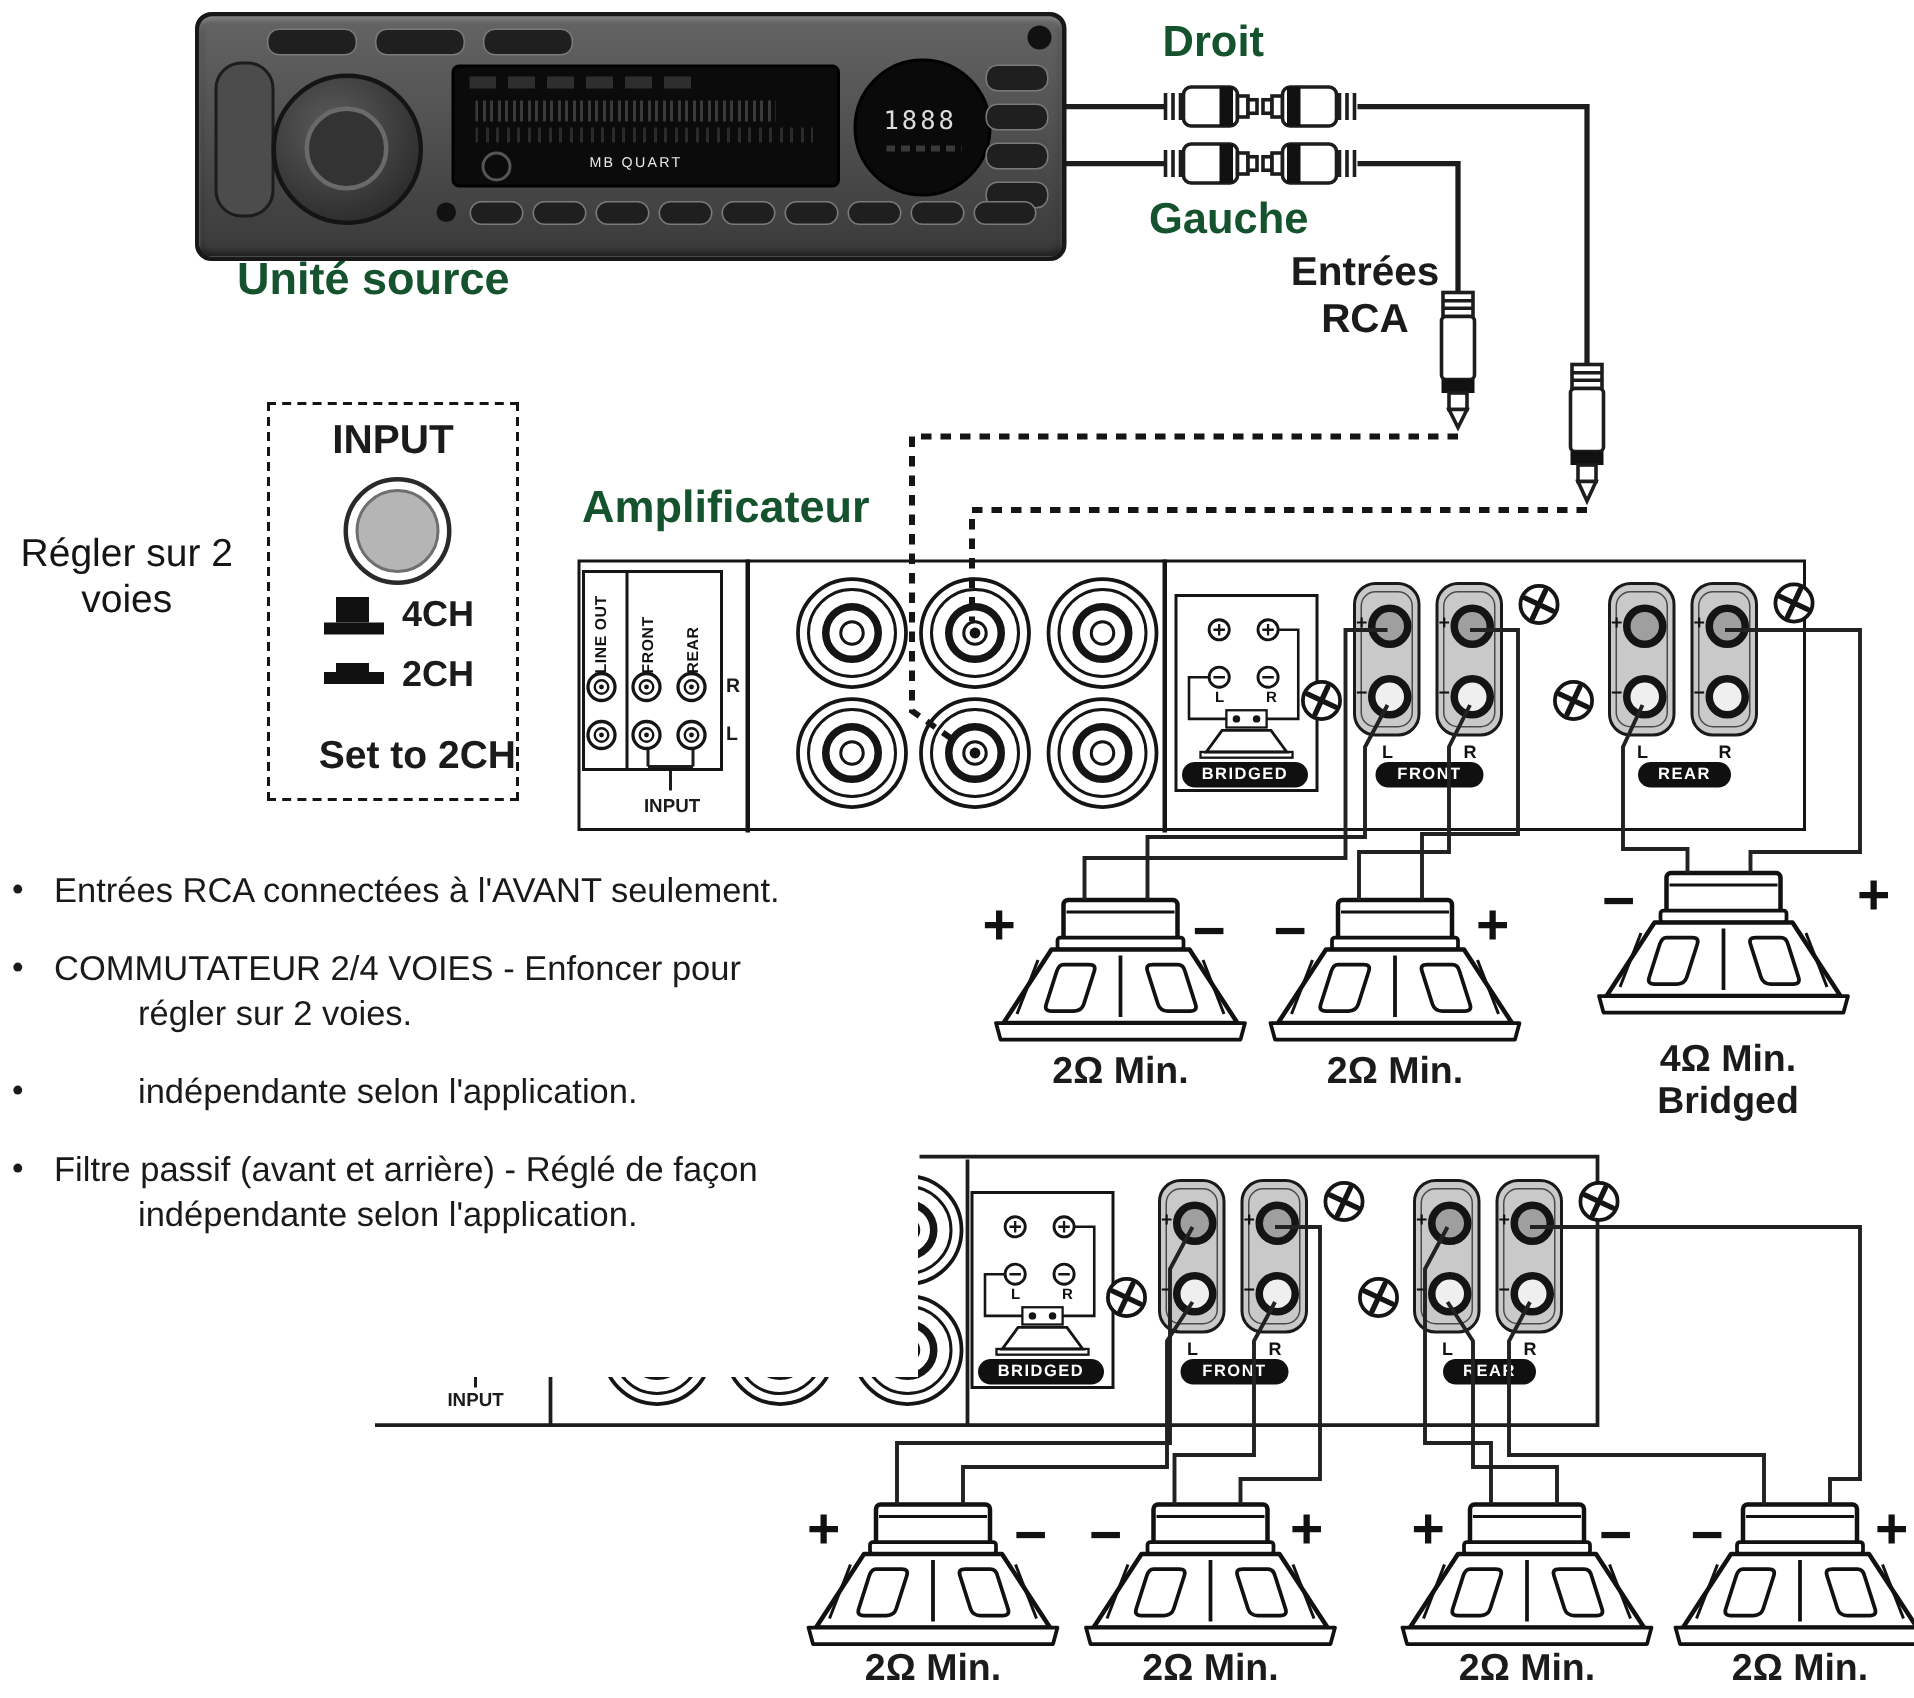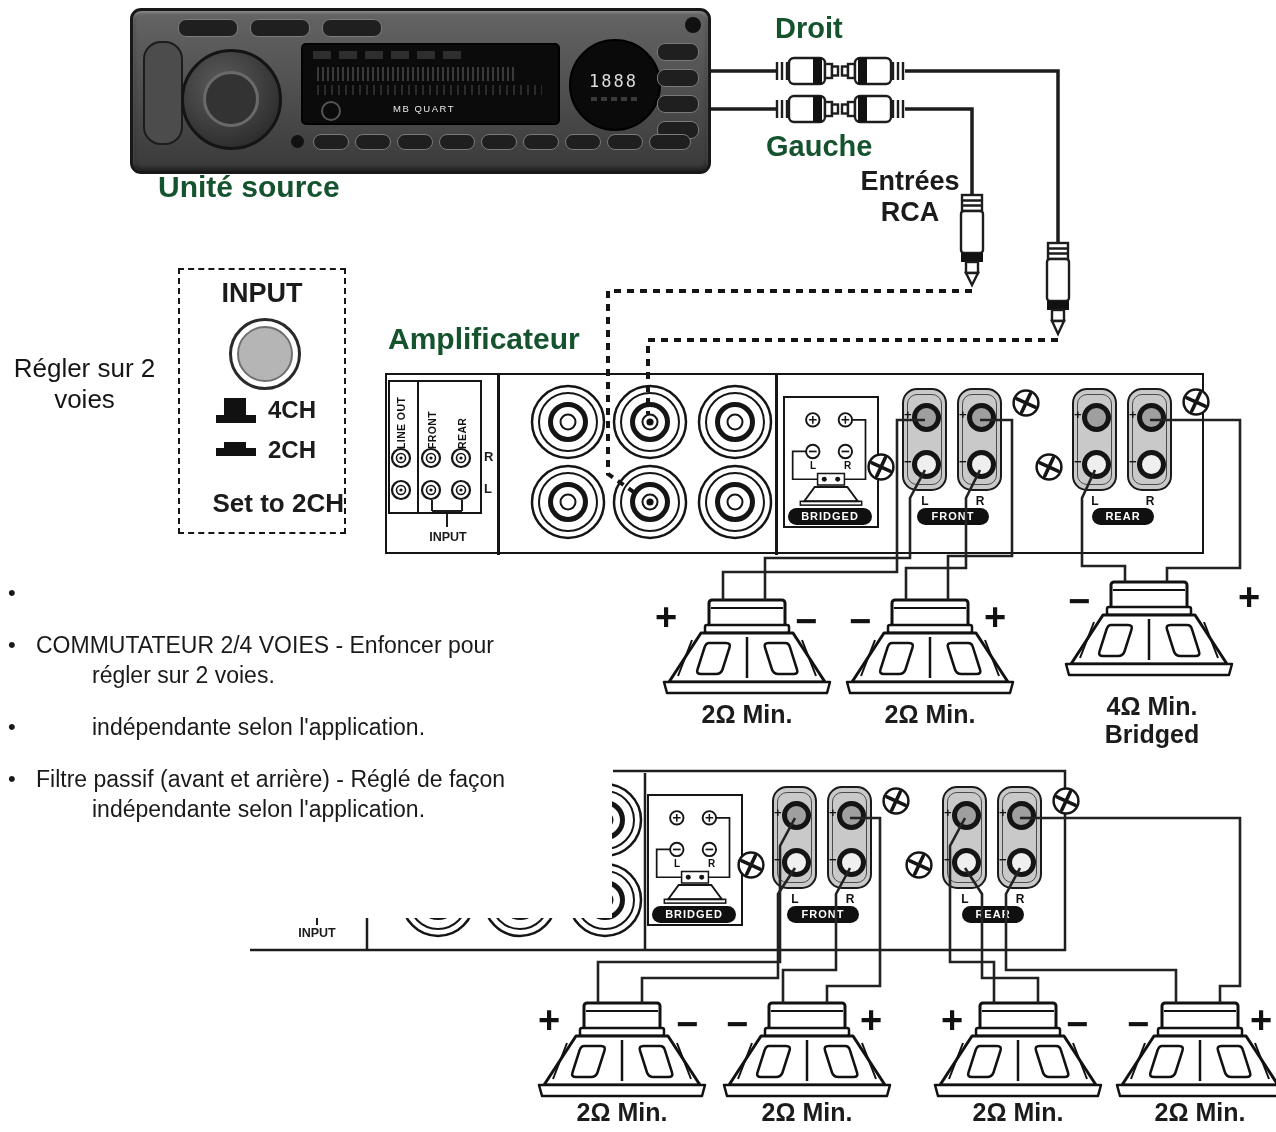--- a/index.html
+++ b/index.html
@@ -495,20 +495,23 @@
         <path d="M15 5 V25 M5 15 H25"></path>
       </g>
     </svg>
 
   <div class="abs cover" style="left:0;top:736px;width:612px;height:182px;z-index:3"></div>
   <div class="abs lbl-b" style="left:288px;top:926px;width:58px;text-align:center;font-size:12.5px;z-index:4">INPUT</div>
 
   <div class="abs notes" style="left:8px;top:578px;z-index:4">
     <div class="para">
       <span class="dot">•</span>
+      <div>
+          <div>Entrées RCA connectées à l'AVANT seulement.</div>
+        </div>
     </div>
     <div class="para">
       <span class="dot">•</span>
       <div>
           <div>COMMUTATEUR 2/4 VOIES - Enfoncer pour</div>
           <div class="l2">régler sur 2 voies.</div>
         </div>
     </div>
     <div class="para">
       <span class="dot">•</span>

